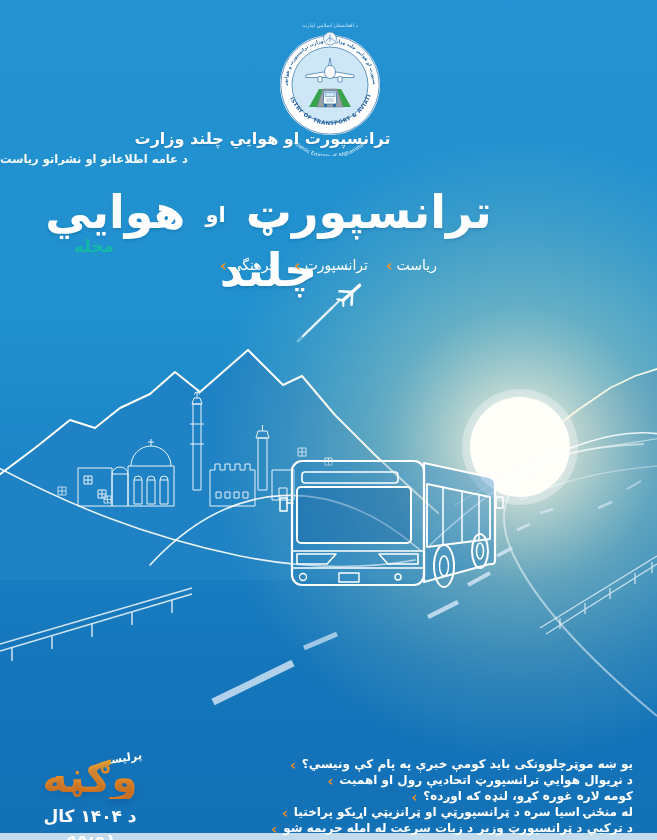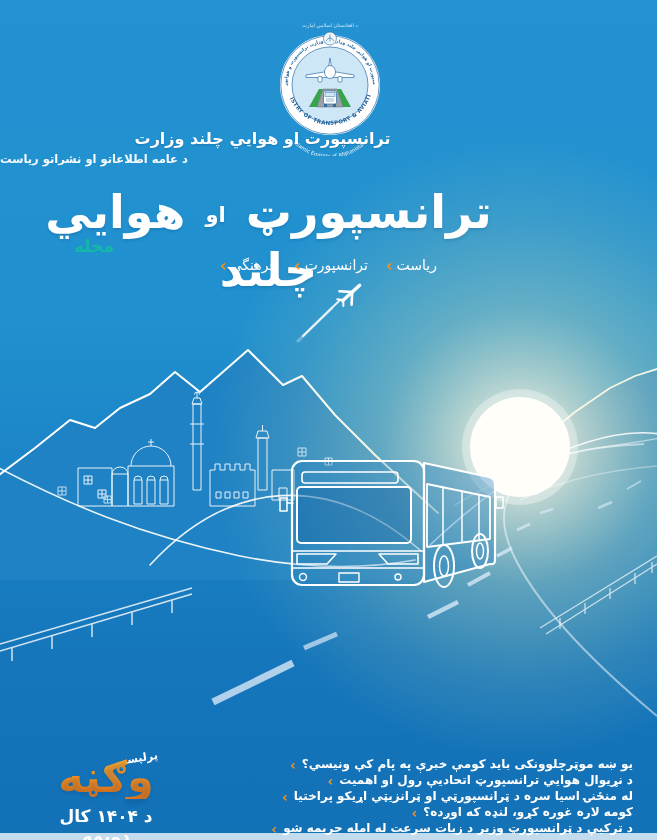--- a/index.html
+++ b/index.html
@@ -29,21 +29,21 @@
   .chev{color:#f6921e;font-weight:900;font-size:16px;line-height:11px;}
   .chev::before{content:"‹";}
   
   .article-list{right:8px;top:742px;width:400px;display:flex;
      flex-direction:column;gap:3px;list-style:none;margin:16px;padding:0;}
   .article-row{display:flex;justify-content:flex-end;align-items:center;gap:6px;
      font-size:12px;font-weight:700;line-height:13px;}
   .article-title{direction:rtl;white-space:nowrap;}
   .article-row .chev{font-size:14px;line-height:10px;}
   
-  .issue-badge{left:38px;top:748px;width:136px;height:80px;}
+  .issue-badge{left:22px;top:748px;width:136px;height:80px;}
   .serial-label{position:absolute;left:78px;top:4px;font-size:11px;
      font-weight:700;direction:rtl;transform:rotate(-9deg);}
   .issue-word{position:absolute;left:0;top:8px;width:136px;text-align:center;
      font-size:43px;font-weight:900;direction:rtl;line-height:1;
      background:linear-gradient(180deg,#f9ac33 0%,#ee7c17 85%);
      -webkit-background-clip:text;background-clip:text;color:transparent;
      text-shadow:0 2px 4px rgba(0,50,100,.18);}
   .year-line{position:absolute;left:0;top:58px;width:136px;text-align:center;
      font-size:17px;font-weight:700;direction:rtl;}
 </style>
@@ -276,25 +276,25 @@
     <li class="article-row">
       <span class="chev"></span>
       <span class="article-title">یو ښه موټرچلوونکی باید کومې خبرې په پام کې ونیسي؟</span>
     </li>
     <li class="article-row">
       <span class="chev"></span>
       <span class="article-title">د نړیوال هوايي ترانسپورټ اتحادیې رول او اهمیت</span>
     </li>
     <li class="article-row">
       <span class="chev"></span>
+      <span class="article-title">کومه لاره غوره کړو، لنډه که اوږده؟</span>
+    </li>
+    <li class="article-row">
+      <span class="chev"></span>
       <span class="article-title">له منځنۍ اسیا سره د ټرانسپورټي او ټرانزیټي اړیکو پراختیا</span>
     </li>
     <li class="article-row">
       <span class="chev"></span>
-      <span class="article-title">کومه لاره غوره کړو، لنډه که اوږده؟</span>
-    </li>
-    <li class="article-row">
-      <span class="chev"></span>
       <span class="article-title">د ترکیې د ټرانسپورټ وزیر د زیات سرعت له امله جریمه شو</span>
     </li>
   </ul>
 
 </div>
 
 </body></html>

